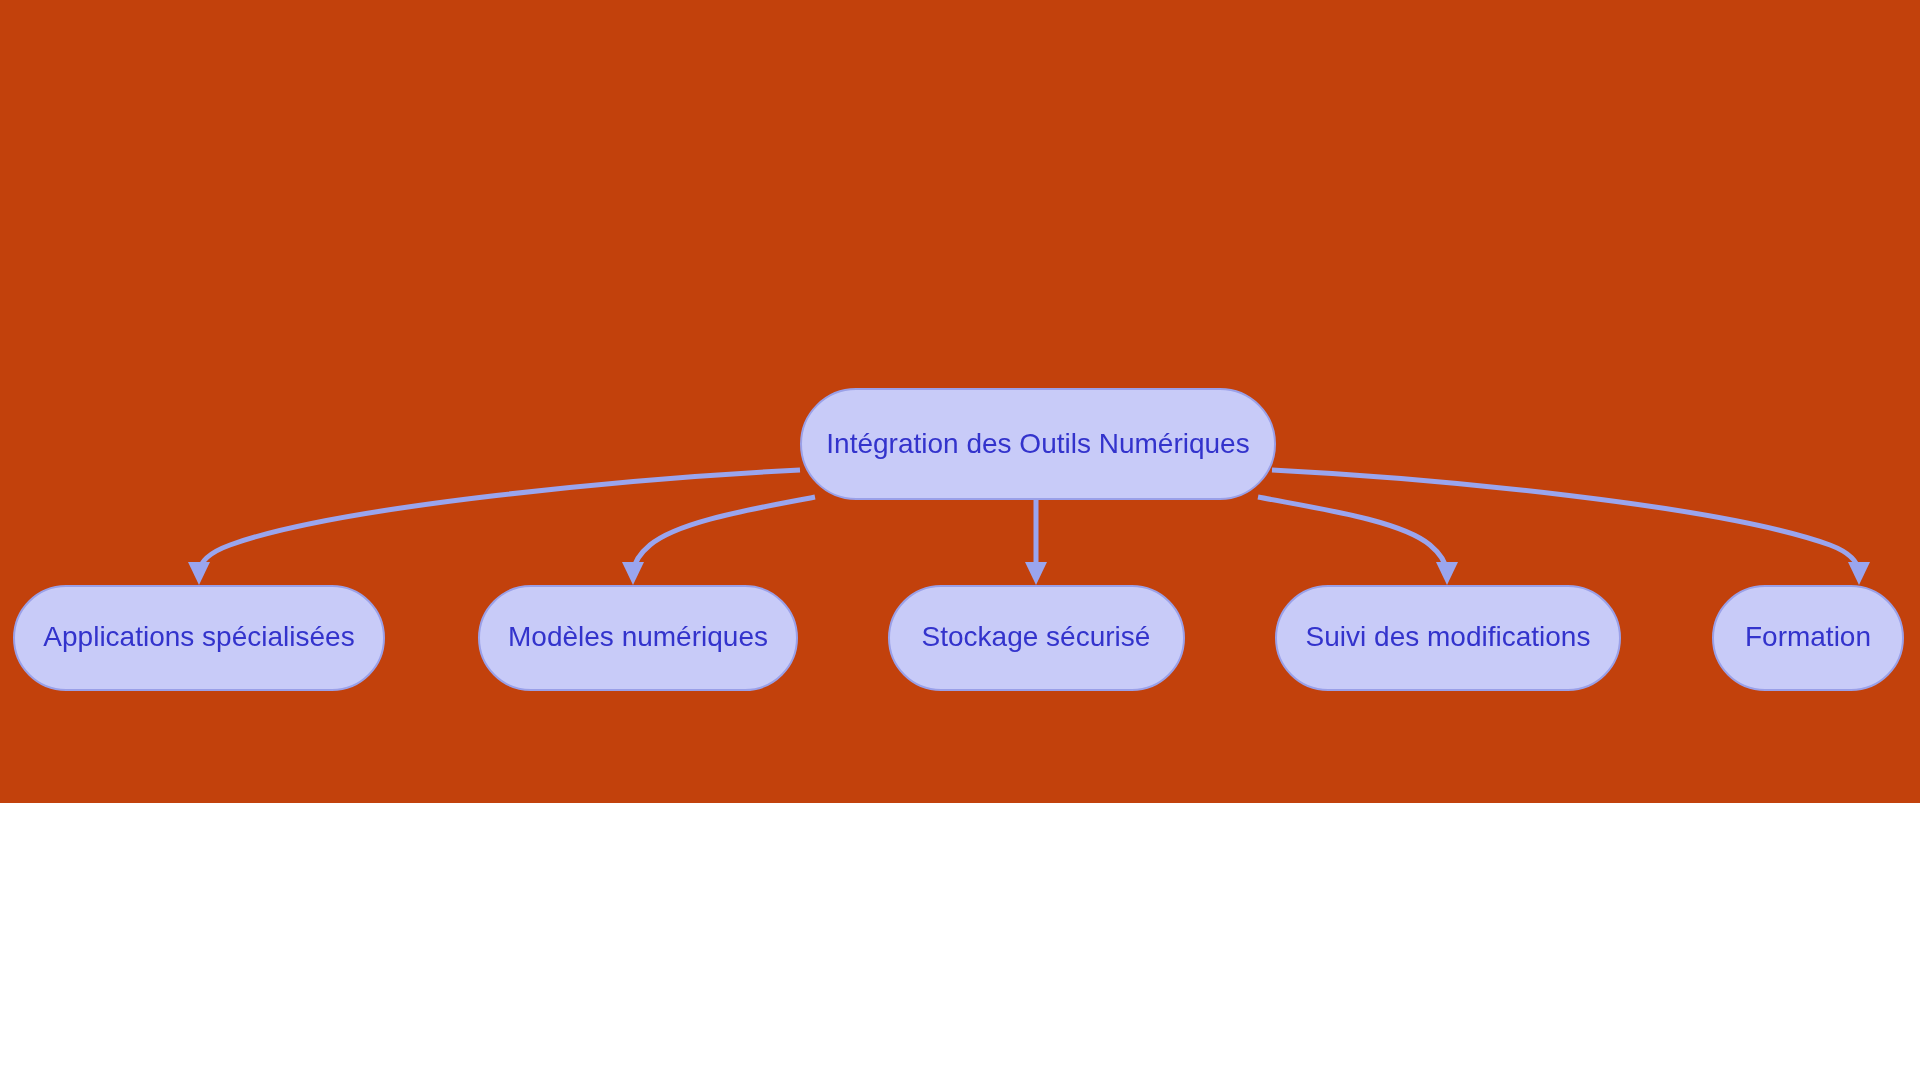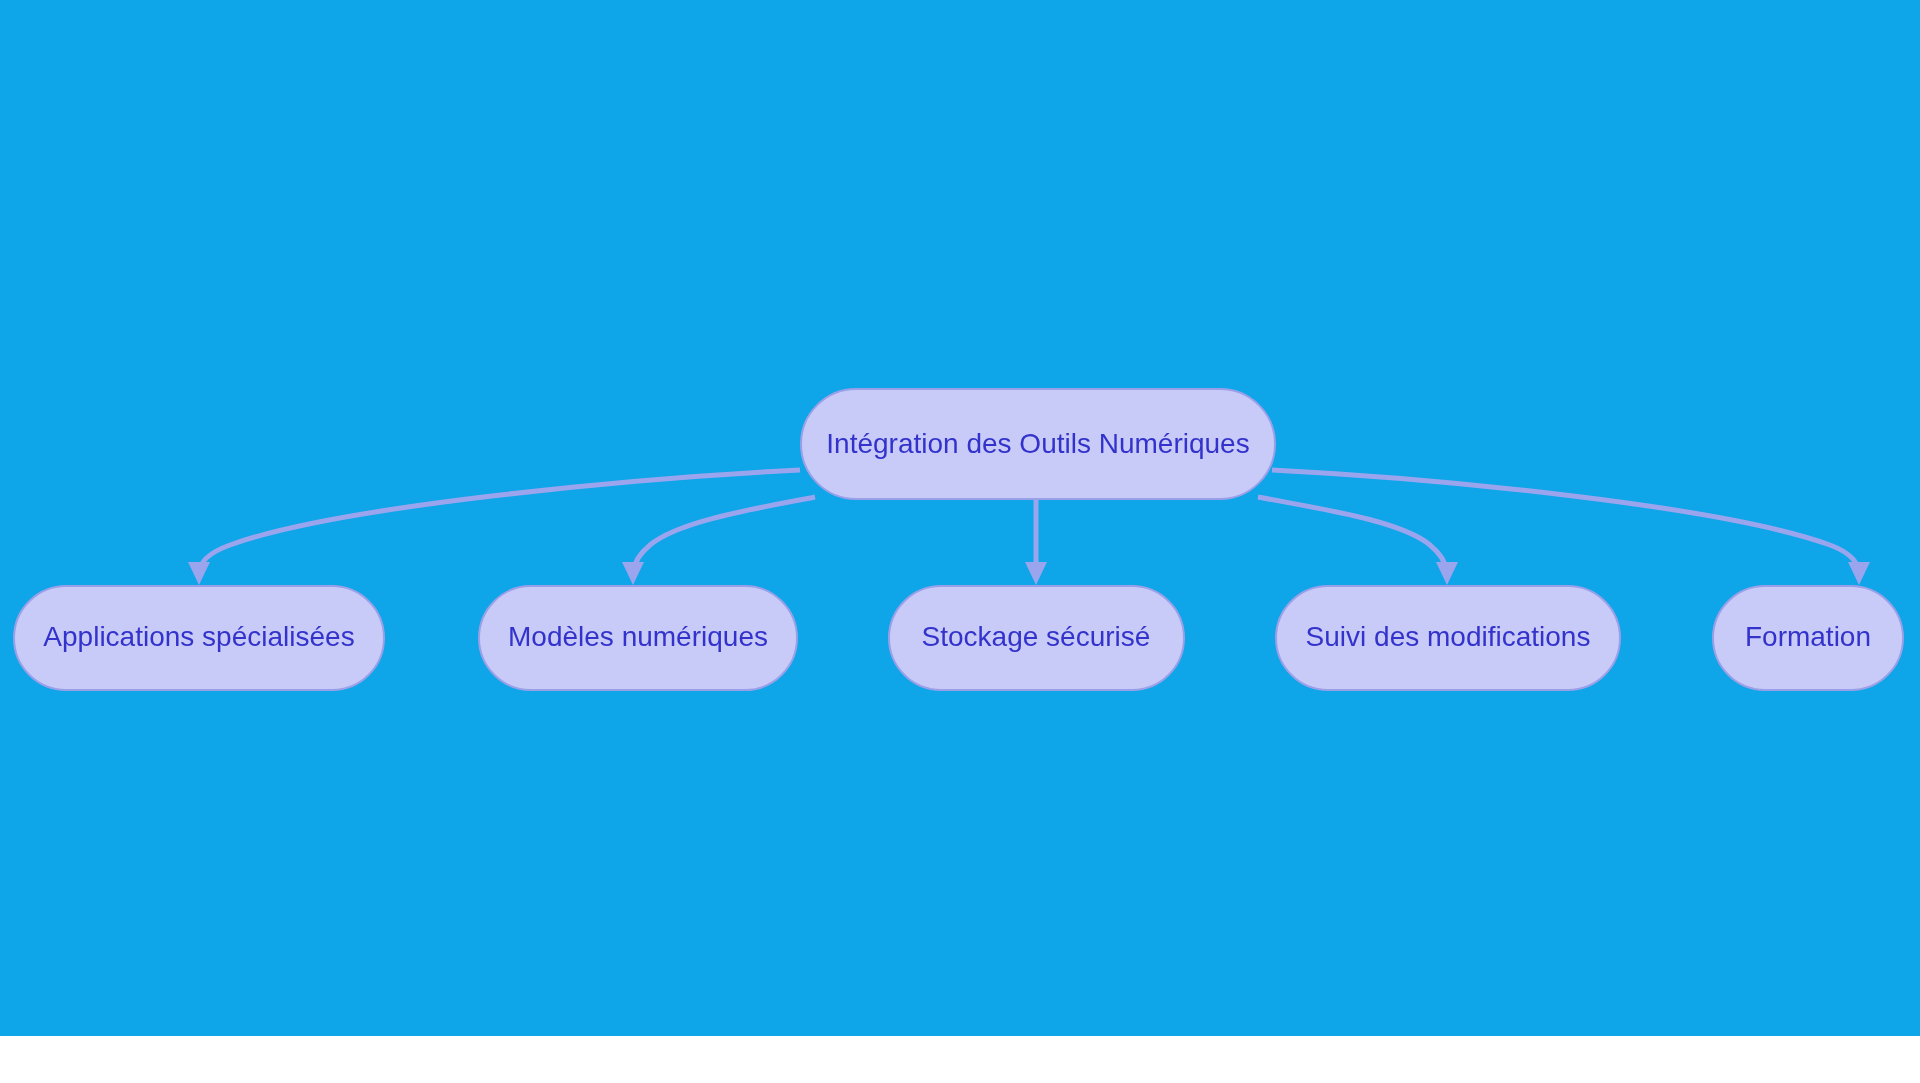--- a/index.html
+++ b/index.html
@@ -9,22 +9,22 @@
   }
   body {
     width: 1920px;
     height: 1083px;
     overflow: hidden;
     font-family: "Liberation Sans", sans-serif;
   }
   #diagram-root {
     position: relative;
     width: 1920px;
-    height: 1036px;
-    background: #0ea5e9;
+    height: 803px;
+    background: #c2410c;
   }
   svg#flowchart {
     position: absolute;
     top: 0;
     left: 0;
     width: 1920px;
     height: 1083px;
     display: block;
   }
   .node-shape {

